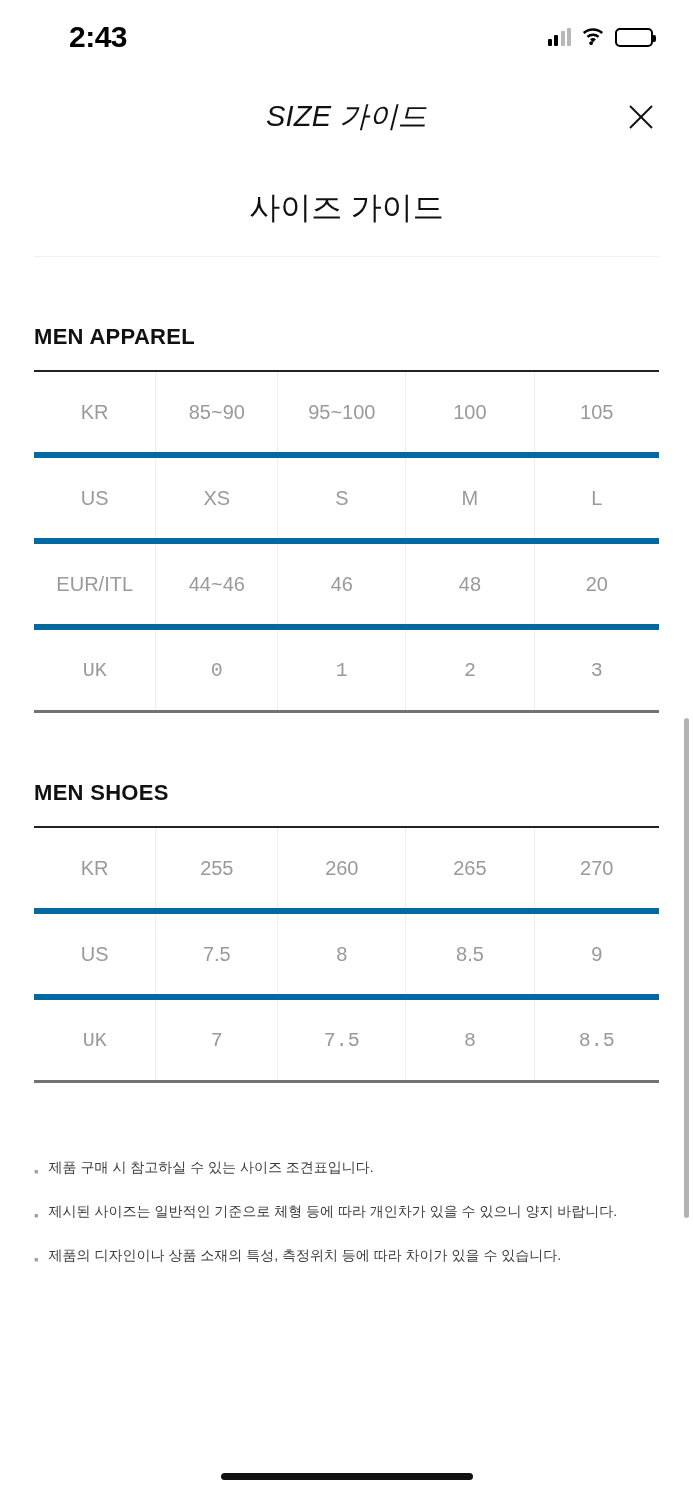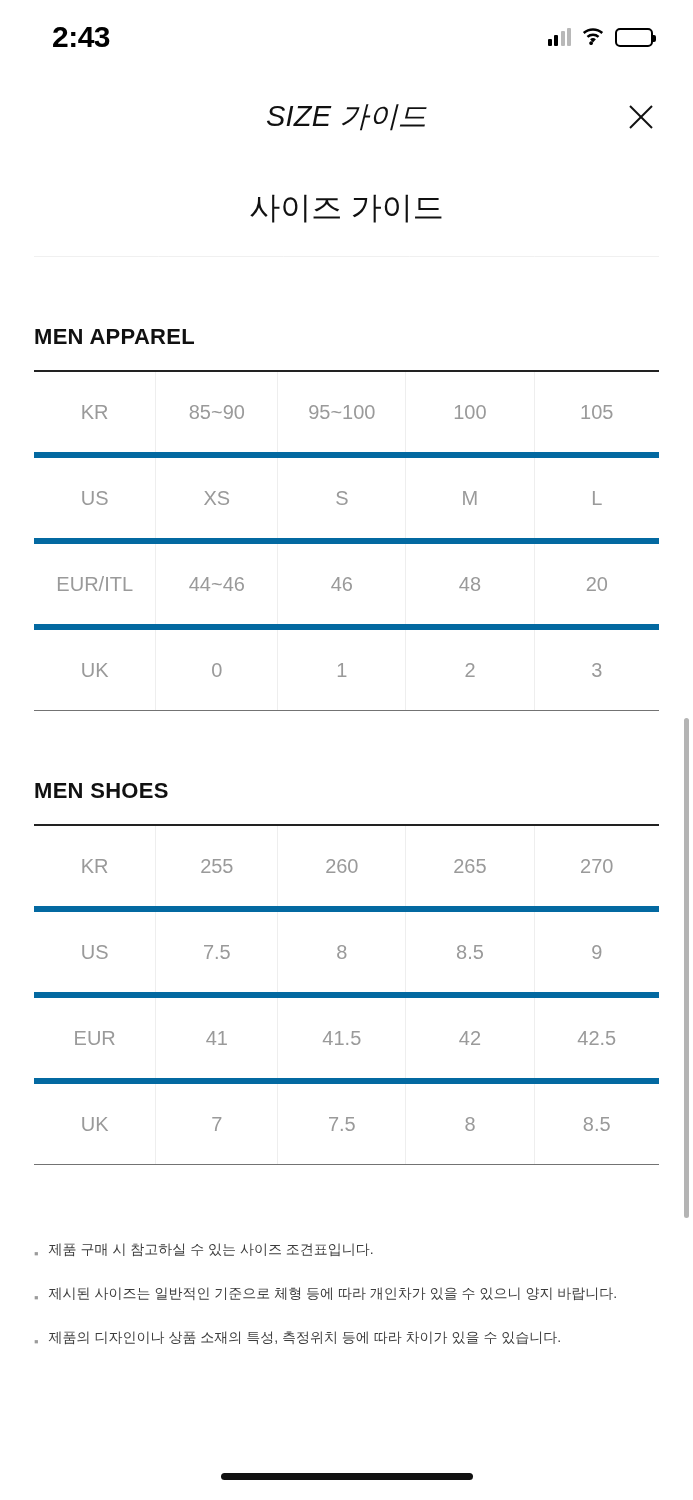--- a/index.html
+++ b/index.html
@@ -23,20 +23,21 @@
     align-items: center;
     justify-content: space-between;
     padding: 0 40px 0 52px;
     box-sizing: border-box;
   }
   .status-time {
     font-size: 30px;
     font-weight: 700;
     letter-spacing: -0.5px;
     color: #000;
+    margin-left: 17px;
   }
   .status-icons {
     display: flex;
     align-items: center;
     gap: 10px;
   }
   .signal-bars {
     display: flex;
     align-items: flex-end;
     gap: 2.5px;
@@ -159,21 +160,21 @@
     height: 78px;
     text-align: center;
     vertical-align: middle;
     font-size: 20px;
     color: #9a9a9a;
     border-bottom: 6px solid #0369a1;
     border-right: 1px solid #eeeeee;
     font-weight: 400;
   }
   table.size-table td:last-child { border-right: none; }
-  table.size-table tr:last-child td { border-bottom: 1px solid #737373; }
+  table.size-table tr:last-child td { border-bottom: 3px solid #737373; font-family: Liberation Mono, monospace; }
   table.size-table td.label { }
 
   
   table.size-table col.c0 { width: 19.5%; }
   table.size-table col.c1 { width: 19.5%; }
   table.size-table col.c2 { width: 20.5%; }
   table.size-table col.c3 { width: 20.5%; }
   table.size-table col.c4 { width: 20%; }
 
   
@@ -331,27 +332,20 @@
         <td>270</td>
       </tr>
       <tr>
         <td class="label">US</td>
         <td>7.5</td>
         <td>8</td>
         <td>8.5</td>
         <td>9</td>
       </tr>
       <tr>
-        <td class="label">EUR</td>
-        <td>41</td>
-        <td>41.5</td>
-        <td>42</td>
-        <td>42.5</td>
-      </tr>
-      <tr>
         <td class="label">UK</td>
         <td>7</td>
         <td>7.5</td>
         <td>8</td>
         <td>8.5</td>
       </tr>
     </tbody>
   </table>
 </div>
 

